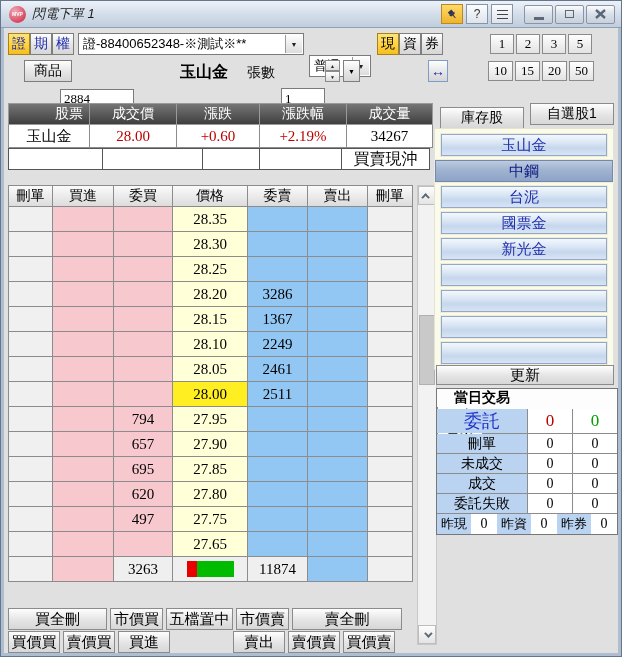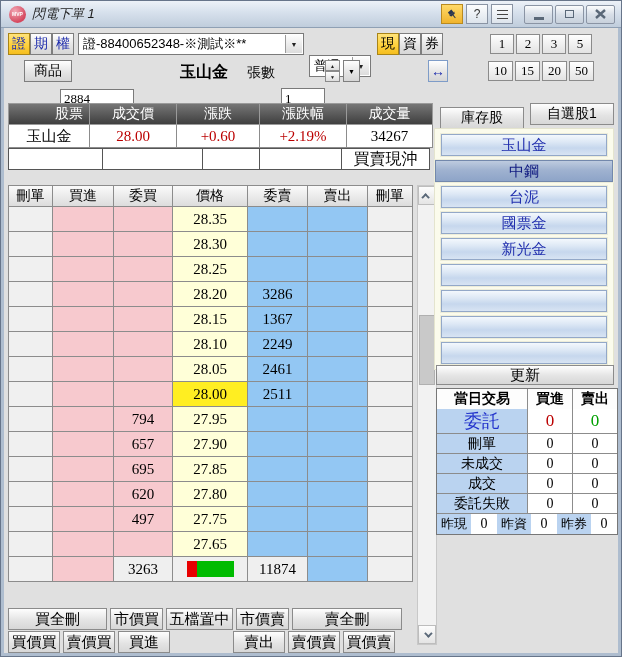--- a/index.html
+++ b/index.html
@@ -97,21 +97,21 @@
   .stock-area{background:#FBFBEC;border:1px solid #E4E4CE;display:flex;flex-direction:column;gap:4px;padding:5px 0;}
   .stock-btn{height:22px;margin:0 6px;border:1px solid #93A8C8;color:#1F2DAD;font-size:15px;
     background:linear-gradient(#F3F8FD,#DDE8F5 35%,#C6D7ED 65%,#D8E4F3);
     box-shadow:0 0 0 1px #EDEDDA;display:flex;align-items:center;justify-content:center;padding:0;}
   .stock-btn.selected{margin:0;border-color:#7388AC;color:#101A80;
     background:linear-gradient(#BECBDF,#9FB2D0 45%,#8EA4C8);}
   
   .tt{border:1px solid #777;font-size:14px;}
   .tt-row{display:flex;border-top:1px solid #8C8C8C;}
   .tt-row:first-child{border-top:none;}
-  .tt-h{background:#FDFDFD;font-weight:bold;}
+  .tt-h{background:#FDFDFD;font-weight:bold;flex-direction:column;}
   .tt-h div{border-left:1px solid #8C8C8C;}
   .tt-h div:first-child{border-left:none;}
   .tt-label{width:90px;background:#BAD3F0;display:flex;align-items:center;justify-content:center;}
   .tt-val{width:45px;background:#fff;display:flex;align-items:center;justify-content:center;border-left:1px solid #8C8C8C;}
   .tt-row.emph .tt-label{font-size:18px;color:#2233CC;}
   .tt-row.emph .tt-val{font-size:17px;}
   .tt-h .tt-label,.tt-h .tt-val{background:#FDFDFD;}
   .yrow{display:flex;border-top:1px solid #8C8C8C;height:21px;}
   .yrow div{display:flex;align-items:center;justify-content:center;}
   .ylab{width:34px;background:#BAD3F0;font-size:13px;}

